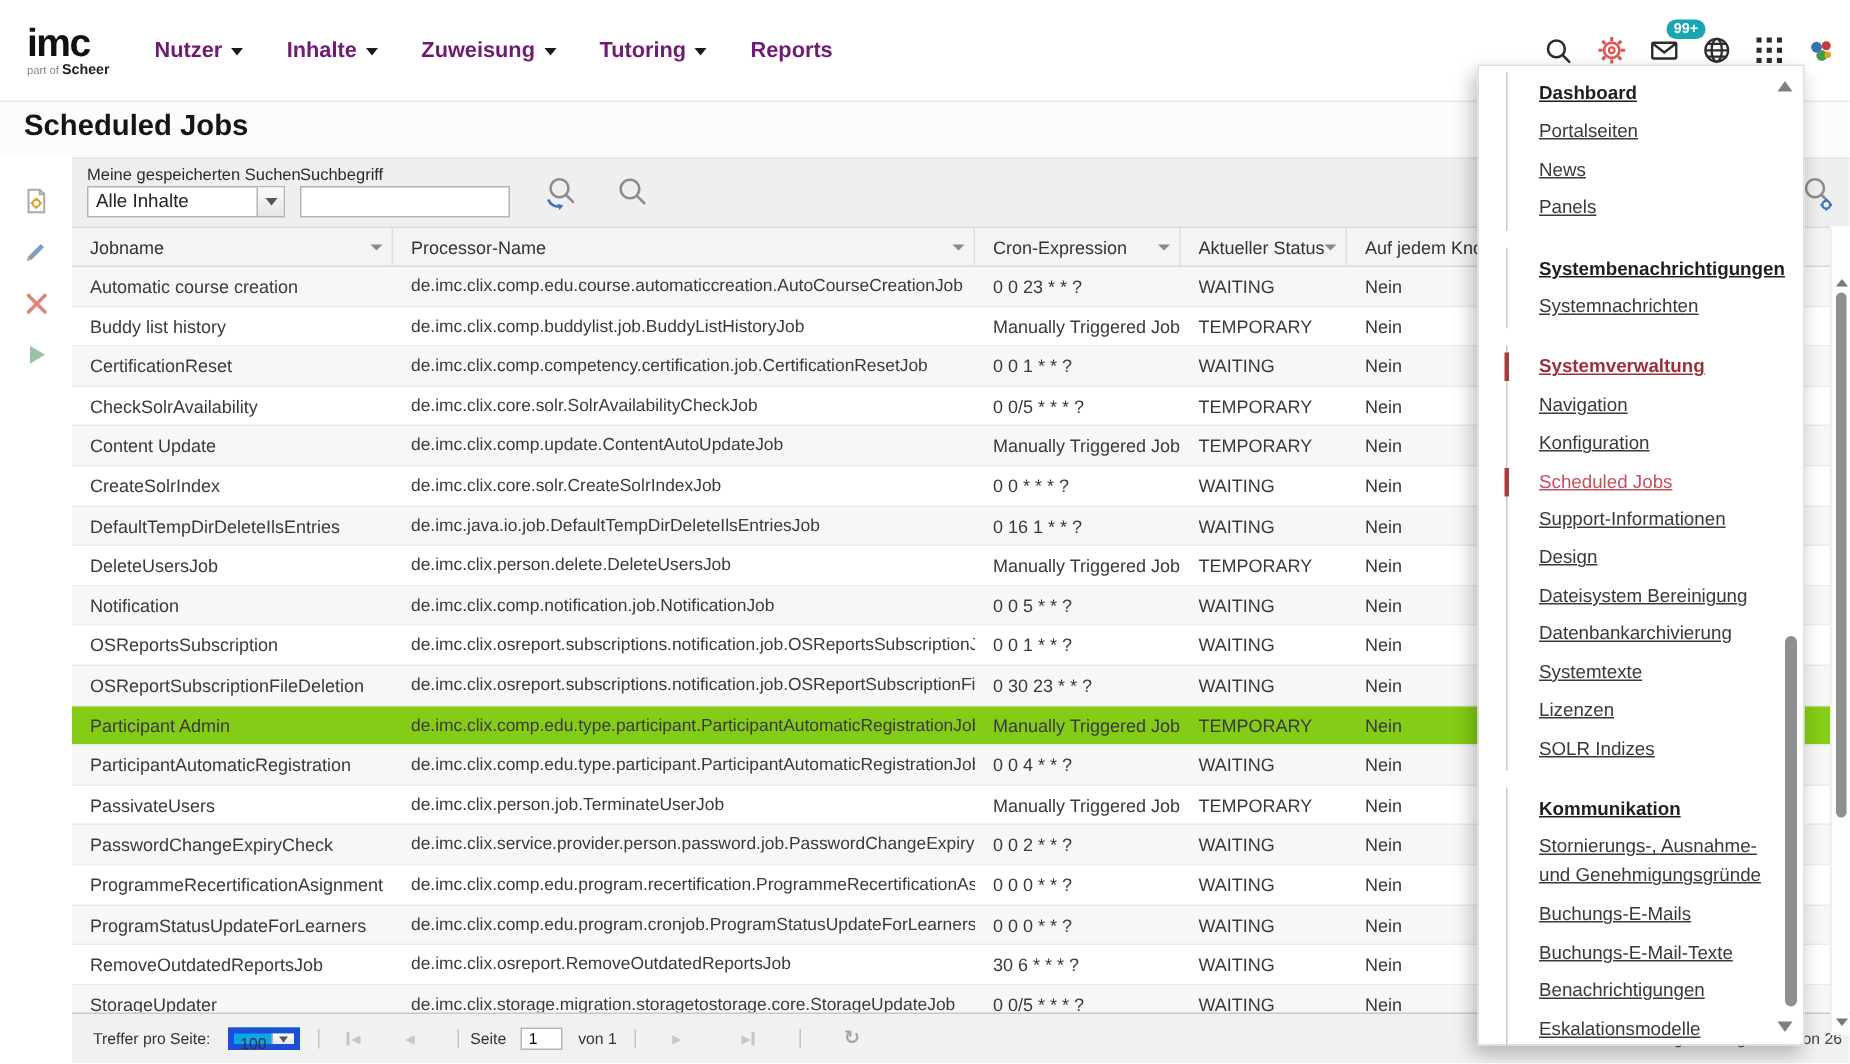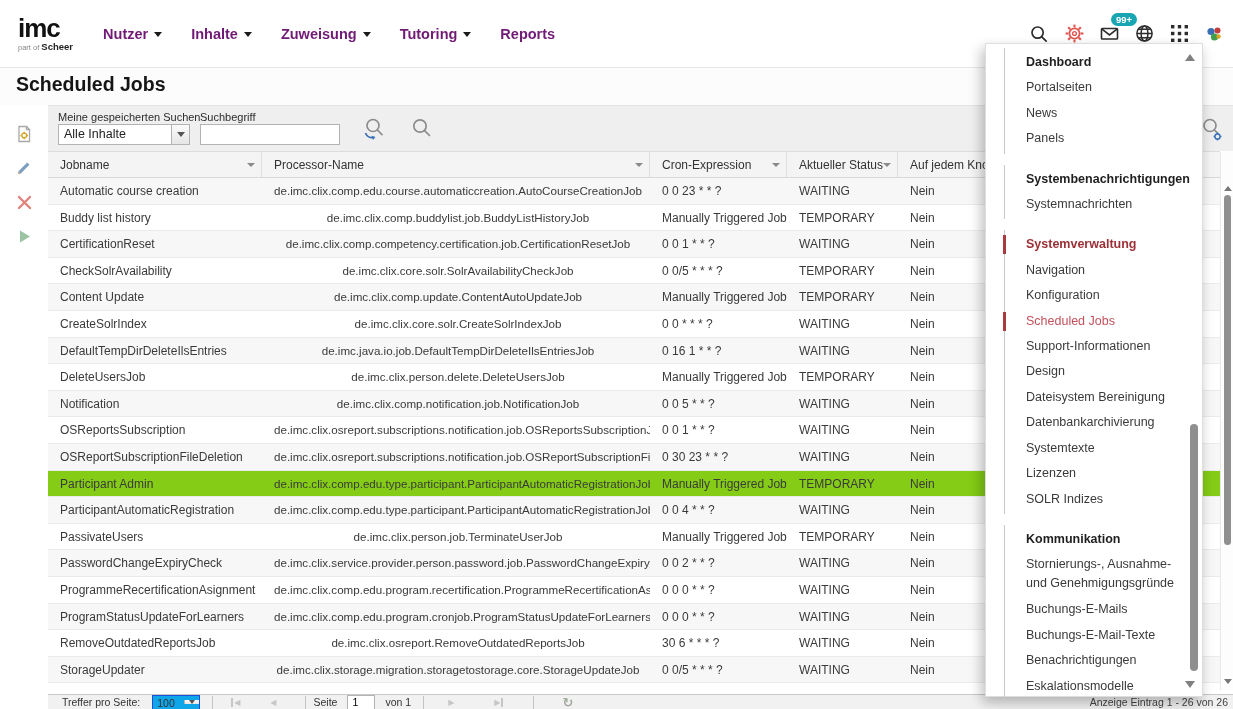--- a/index.html
+++ b/index.html
@@ -84,30 +84,30 @@
   .th .filter-arrow {
     position:absolute; right:6px; top:11px;
     width:0;height:0;border-left:4px solid transparent;border-right:4px solid transparent;border-top:4px solid #8a8a8a;
     cursor:pointer;
   }
   .table-body { position:absolute; left:48px; right:13px; top:178px; z-index:1; }
   .row { height:26.6px; border-bottom:1px solid #ebebeb; background:#fff; cursor:pointer; }
   .row:nth-child(odd) { background:#f7f7f7; }
   .row.row-selected { background:#84cc16; }
   .cell { font-size:12px; color:#3a3a3a; padding:6px 8px 0 12px; white-space:nowrap; overflow:hidden; }
-  .cell.proc { font-size:11.6px;text-align:center; }
+  .cell.proc { font-size:11.6px; }
 
   
   .footer {
-    position:absolute; left:48px; right:0; bottom:0; height:15px;
+    position:absolute; left:48px; right:0; bottom:0; height:34px;
     background:#f1f1f1; border-top:1px solid #c9c9c9;
     display:flex; align-items:center; font-size:10.5px; color:#333; z-index:3;
   }
   .footer .sep { width:1px; height:13px; background:#c4c4c4; }
-  .pp-select { display:flex; width:48px; height:15px; background:#0ea5e9; border:1px solid #1d4ed8; margin-left:12px; cursor:pointer;align-items:center; }
+  .pp-select { display:flex; width:48px; height:15px; background:#0ea5e9; border:4px solid #1d4ed8; margin-left:12px; cursor:pointer; }
   .pp-select .sel-text { flex:1; font-size:10.5px; padding:1px 0 0 4px; }
   .pp-select .sel-btn { width:15px; }
   .pp-select .tri { border-left-width:3px;border-right-width:3px;border-top-width:4px; }
   .pg-ico { color:#c6c6c6; font-size:8px; cursor:pointer; user-select:none; }
   .pg-ico.bar-l { border-left:2px solid #c6c6c6; padding-left:1px; }
   .pg-ico.bar-r { border-right:2px solid #c6c6c6; padding-right:1px; }
   .page-input { width:28px; height:15px; border:1px solid #b3b3b3; font-size:10.5px; text-align:left; padding-left:4px; background:#fff; font-family:"Liberation Sans",sans-serif; }
   .refresh-ico { font-family:"DejaVu Sans",sans-serif; font-size:13px; color:#9fab9c; font-weight:bold; cursor:pointer; }
   .display-info { margin-left:auto; margin-right:5px; color:#444; } .ml8{margin-left:8px;} .ml10{margin-left:10px;} .ml12{margin-left:12px;}
   .ml14{margin-left:14px;} .ml18{margin-left:18px;} .ml24{margin-left:24px;} .ml28{margin-left:28px;} .ml30{margin-left:30px;} .ml40{margin-left:40px;}
@@ -123,21 +123,21 @@
 
   
   .menu-panel {
     position:absolute; left:985px; top:43px; width:218px; height:654px;
     background:#fff; border:1px solid #dedede;
     box-shadow:-5px 5px 12px rgba(0,0,0,.16), 0 6px 12px rgba(0,0,0,.12);
     z-index:30;
   }
   .menu-items { padding-top:4px; }
   .menu-group { margin:0 0 11px 18px; border-left:1px solid #c9c9c9; padding:2px 0 2px 21px; }
-  .menu-item { position:relative; font-size:12.5px; line-height:25.4px; color:#3a3a3a; white-space:nowrap; cursor:pointer; }
+  .menu-item { position:relative; font-size:12.5px; line-height:25.4px; color:#3a3a3a; white-space:nowrap; cursor:pointer;text-decoration:underline; }
   .menu-item.bold { font-weight:bold; color:#1f1f1f; }
   .menu-item.active-header { color:#9c3036; }
   .menu-item.active-item { color:#c4515c; }
   .menu-item.active-header::before, .menu-item.active-item::before {
     content:""; position:absolute; left:-23px; top:3px; width:3px; height:19px; background:#a93a40;
   }
   .menu-item.twoline { line-height:19px; padding:3px 0 4px 0; }
   .menu-scroll-up { position:absolute; right:7px; top:10px; width:0;height:0; border-left:5px solid transparent;border-right:5px solid transparent;border-bottom:7px solid #808080; cursor:pointer; }
   .menu-scroll-down { position:absolute; right:7px; bottom:8px; width:0;height:0; border-left:5px solid transparent;border-right:5px solid transparent;border-top:7px solid #808080; cursor:pointer; }
   .menu-sb-thumb { position:absolute; right:4px; top:380px; width:8px; height:247px; background:#8f8f8f; border-radius:4px; cursor:pointer; }

